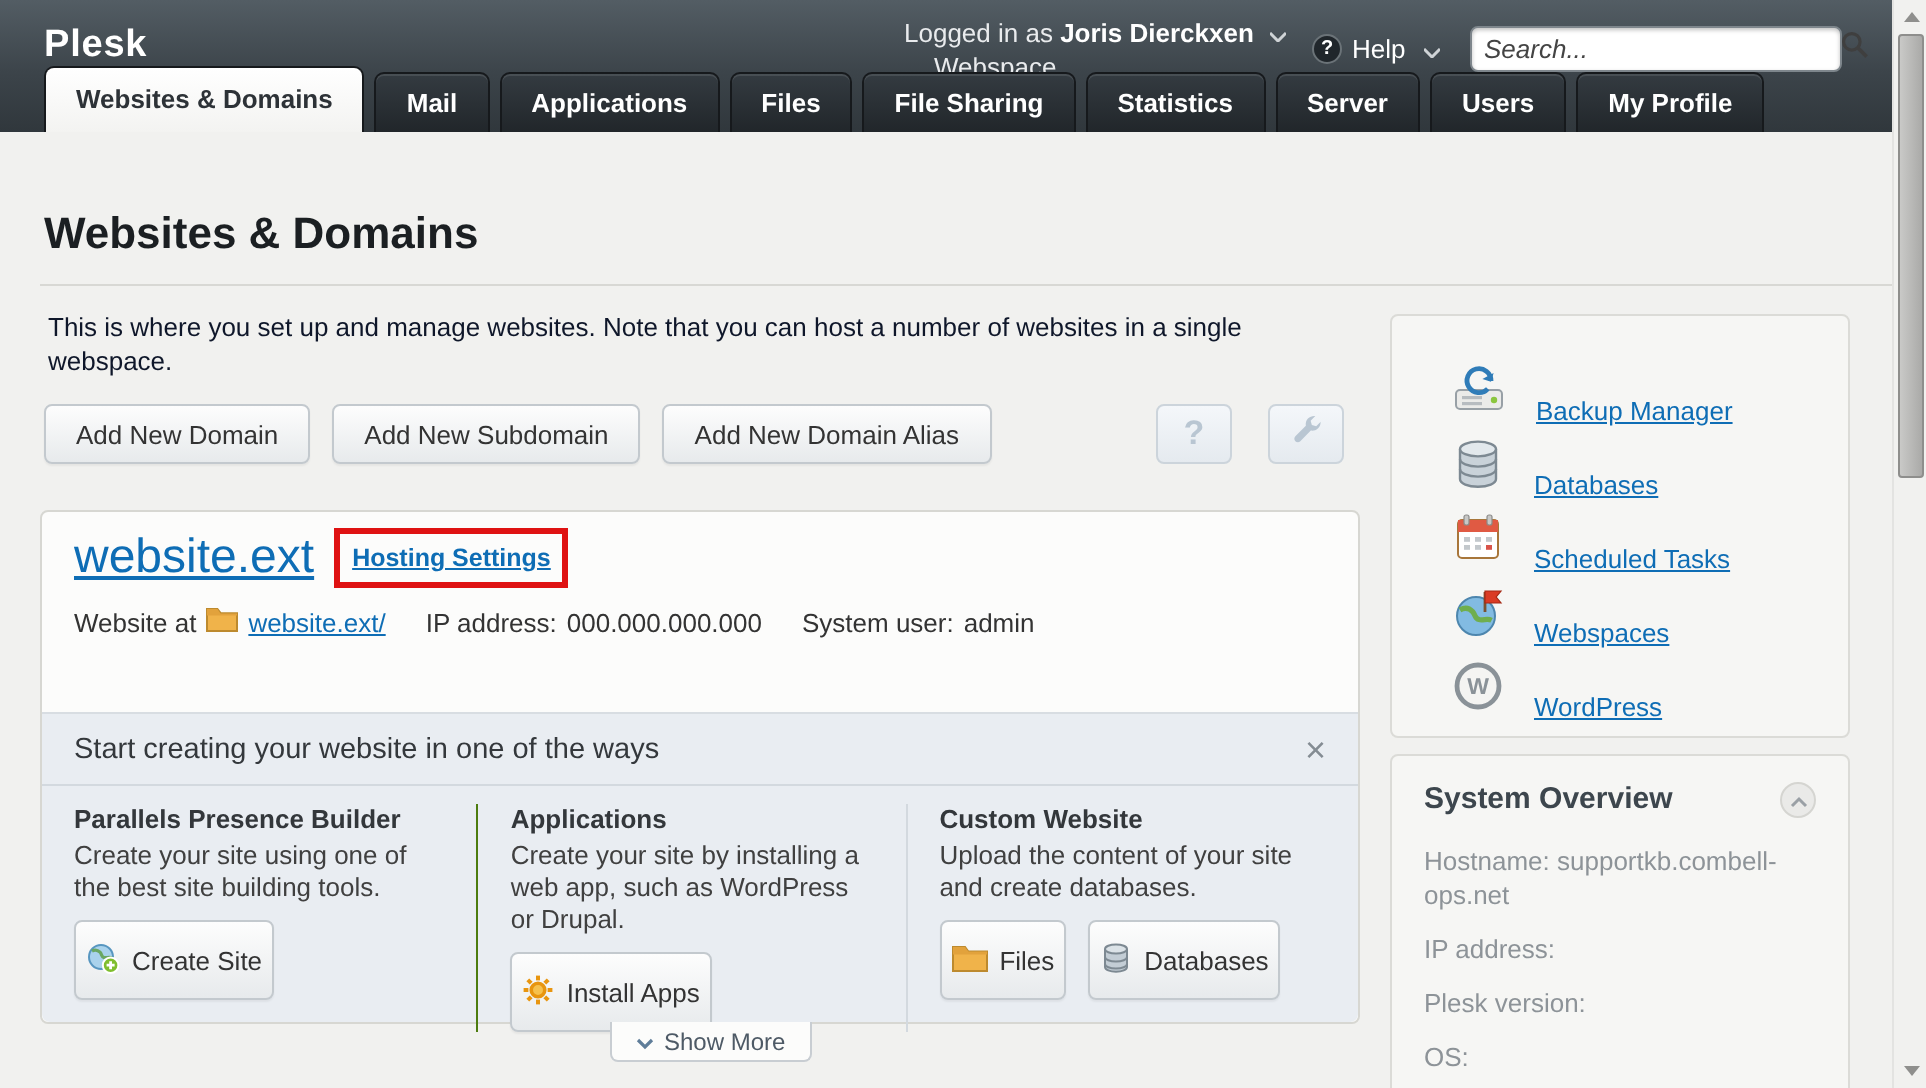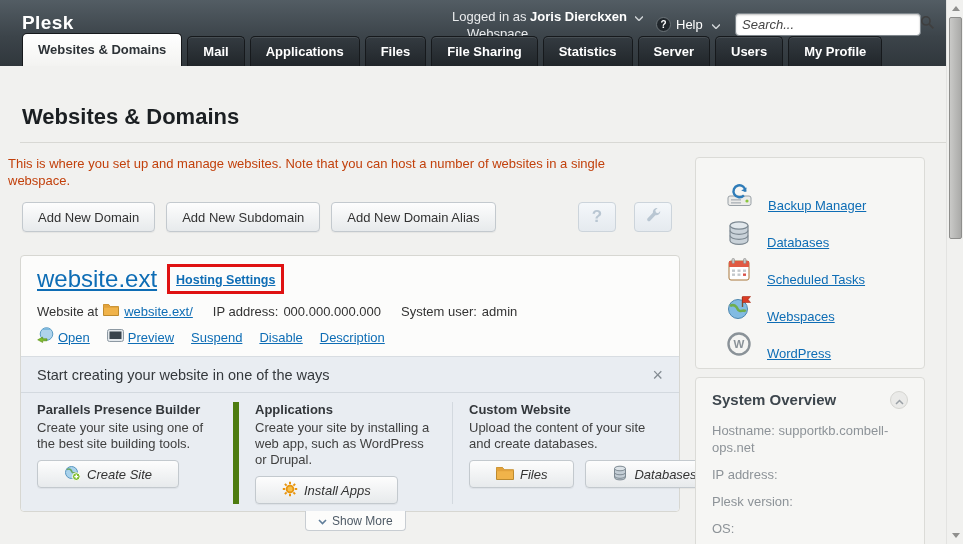--- a/index.html
+++ b/index.html
@@ -51,21 +51,21 @@
   }
   .tab.active {
     height:33px; line-height:32px;
     background:linear-gradient(180deg,#ffffff 0%, #f3f3f1 100%);
     border-color:#16191c; color:#2d3237;
   }
 
   
   .page-title { position:absolute; left:22px; top:104px; font-size:22px; color:#1b1f22; }
   .title-divider { position:absolute; left:20px; top:142px; width:926px; height:1px; background:#d8d8d4; }
-  .page-desc { position:absolute; left:8px; top:155px; width:645px; font-size:13px; line-height:17px; color:#c2410c; }
+  .page-desc { position:absolute; left:24px; top:155px; width:645px; font-size:13px; line-height:17px; color:#0f172a; }
 
   .toolbar { position:absolute; left:22px; top:202px; display:flex; gap:11px; }
   .btn {
     height:30px; padding:0 15px; display:inline-flex; align-items:center; gap:6px;
     background:linear-gradient(180deg,#fdfdfd 0%, #e7eaec 100%);
     border:1px solid #c3c9ce; border-radius:4px;
     font-size:13px; color:#333; cursor:pointer; white-space:nowrap;
     box-shadow:0 1px 1px rgba(0,0,0,.05);
   }
   .toolbar-right { position:absolute; left:578px; top:202px; display:flex; gap:18px; }
@@ -96,26 +96,26 @@
     position:absolute; left:0; right:0; top:100px; bottom:0;
     background:#e9edf2; border-top:1px solid #d8dde2; border-radius:0 0 4px 4px;
   }
   .promo-header {
     height:36px; display:flex; align-items:center; padding:0 16px;
     font-size:14.5px; color:#34383c; border-bottom:1px solid #d3d9df;
   }
   .promo-close { margin-left:auto; color:#848c93; font-size:18px; line-height:1; cursor:pointer; }
   .promo-cols { display:flex; align-items:stretch; padding:9px 0 0; }
   .promo-col { padding:0 16px; }
-  .promo-col.c1 { width:219px; border-right:6px solid #4d7c0f; }
+  .promo-col.c1 { width:219px; border-right:1px solid #4d7c0f; }
   .promo-col.c2 { width:215px; border-right:1px solid #d3d9df; }
   .promo-col.c3 { width:226px; }
   .promo-col h4 { font-size:13px; color:#33373b; margin-bottom:3px; }
   .promo-col p { font-size:13px; line-height:16px; color:#404040; margin-bottom:8px; }
-  .btn.sm { height:28px; padding:0 26px;font-style:italic; }
+  .btn.sm { height:40px; padding:0 5px; }
   .btn-row { display:flex; gap:11px; }
 
   .show-more {
     position:absolute; left:305px; top:511px; height:20px; z-index:3;
     display:flex; align-items:center; gap:5px; padding:0 12px;
     background:#fcfcfb; border:1px solid #c8cdd2; border-top:none;
     border-radius:0 0 4px 4px; font-size:12px; color:#4e5a66; cursor:pointer;
   }
 
   
@@ -234,40 +234,20 @@
     <span class="seg gap">
       <span>IP address:</span>
       <span>000.000.000.000</span>
     </span>
     <span class="seg gap">
       <span>System user:</span>
       <span>admin</span>
     </span>
   </div>
 
-  <div class="actions-row">
-    <span class="action">
-      <span class="ico"><svg width="17" height="16" viewBox="0 0 17 16">
-            <circle cx="9.5" cy="7" r="6.3" fill="#aed3ec" stroke="#5c9cc4"></circle>
-            <path d="M9.5 1a6.3 6.3 0 0 1 4.6 2H4.9A6.3 6.3 0 0 1 9.5 1z" fill="#7db8dd"></path>
-            <path d="M.7 12.8l5-2.7v1.7h4.3v2H5.7v1.7z" fill="#7fbe2e" stroke="#578c12" stroke-width=".6"></path>
-          </svg></span>
-      <a class="blue-link">Open</a>
-    </span>
-    <span class="action">
-      <span class="ico"><svg width="17" height="13" viewBox="0 0 17 13">
-            <rect x=".5" y=".5" width="16" height="12" rx="2" fill="#e3e8ec" stroke="#8d99a3"></rect>
-            <rect x="2.5" y="2.5" width="12" height="7.5" fill="#39444d"></rect>
-          </svg></span>
-      <a class="blue-link">Preview</a>
-    </span>
-    <a class="blue-link">Suspend</a>
-    <a class="blue-link">Disable</a>
-    <a class="blue-link">Description</a>
-  </div>
 
   <div class="promo">
     <div class="promo-header">
       <span>Start creating your website in one of the ways</span>
       <span class="promo-close">×</span>
     </div>
     <div class="promo-cols">
       <div class="promo-col c1">
         <h4>Parallels Presence Builder</h4>
         <p>Create your site using one of the best site building tools.</p>

